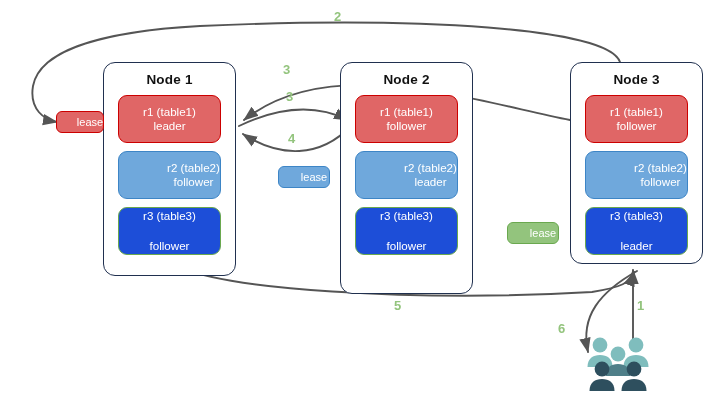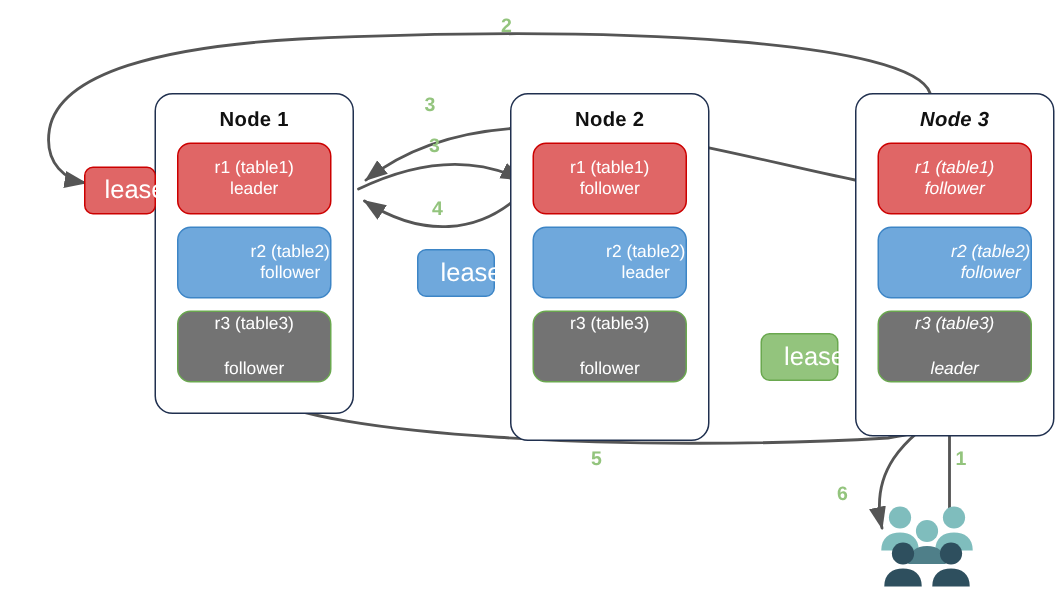--- a/index.html
+++ b/index.html
@@ -8,25 +8,25 @@
   #wires{position:absolute;left:0;top:0;width:704px;height:405px;}
 
   .node{position:absolute;border:1.6px solid #20304f;border-radius:12px;background:#fff;box-sizing:border-box;}
   .node-title{position:absolute;left:0;right:0;top:9px;text-align:center;font-size:13.5px;font-weight:bold;color:#111;letter-spacing:.2px;}
   .replica{position:absolute;left:14px;right:14px;height:48px;border-radius:9px;box-sizing:border-box;
            display:flex;flex-direction:column;align-items:center;justify-content:center;
            color:#ffffff;font-size:11.6px;line-height:14px;text-align:center;}
   .replica .ln{display:block;text-align:center;}
   .r-red{background:#e06666;border:1.6px solid #cc0000;}
   .r-blue{background:#6fa8dc;border:1.6px solid #3d85c6;padding-left:48px;}
-  .r-green{background:#737373;border:1.6px solid #6aa84f;gap:16px;}
+  .r-green{background:#1d4ed8;border:1.6px solid #6aa84f;gap:16px;}
   .rp1{top:32px;} .rp2{top:88px;} .rp3{top:144px;}
 
-  .lease{position:absolute;height:32px;border-radius:6px;box-sizing:border-box;
-         display:flex;align-items:center;justify-content:center;color:#fff;font-size:17px;padding-left:20px;}
+  .lease{position:absolute;height:22px;border-radius:6px;box-sizing:border-box;
+         display:flex;align-items:center;justify-content:center;color:#fff;font-size:11px;padding-left:20px;}
   .lease.red{background:#e06666;border:1.6px solid #cc0000;}
   .lease.blue{background:#6fa8dc;border:1.6px solid #3d85c6;}
   .lease.green{background:#93c47d;border:1.6px solid #6aa84f;}
 
   .step{position:absolute;color:#93c47d;font-size:13px;font-weight:bold;}
 
   .people{position:absolute;}
 </style>
 </head>
 <body>
@@ -82,21 +82,21 @@
     <div class="replica r-blue rp2">
       <span class="ln">r2 (table2)</span>
       <span class="ln">leader</span>
     </div>
     <div class="replica r-green rp3">
       <span class="ln">r3 (table3)</span>
       <span class="ln">follower</span>
     </div>
   </div>
 
-  <div class="node" style="left:570px;top:62px;width:133px;height:229px;font-style:italic;">
+  <div class="node" style="left:570px;top:62px;width:133px;height:202px;">
     <div class="node-title">Node 3</div>
     <div class="replica r-red rp1">
       <span class="ln">r1 (table1)</span>
       <span class="ln">follower</span>
     </div>
     <div class="replica r-blue rp2">
       <span class="ln">r2 (table2)</span>
       <span class="ln">follower</span>
     </div>
     <div class="replica r-green rp3">

